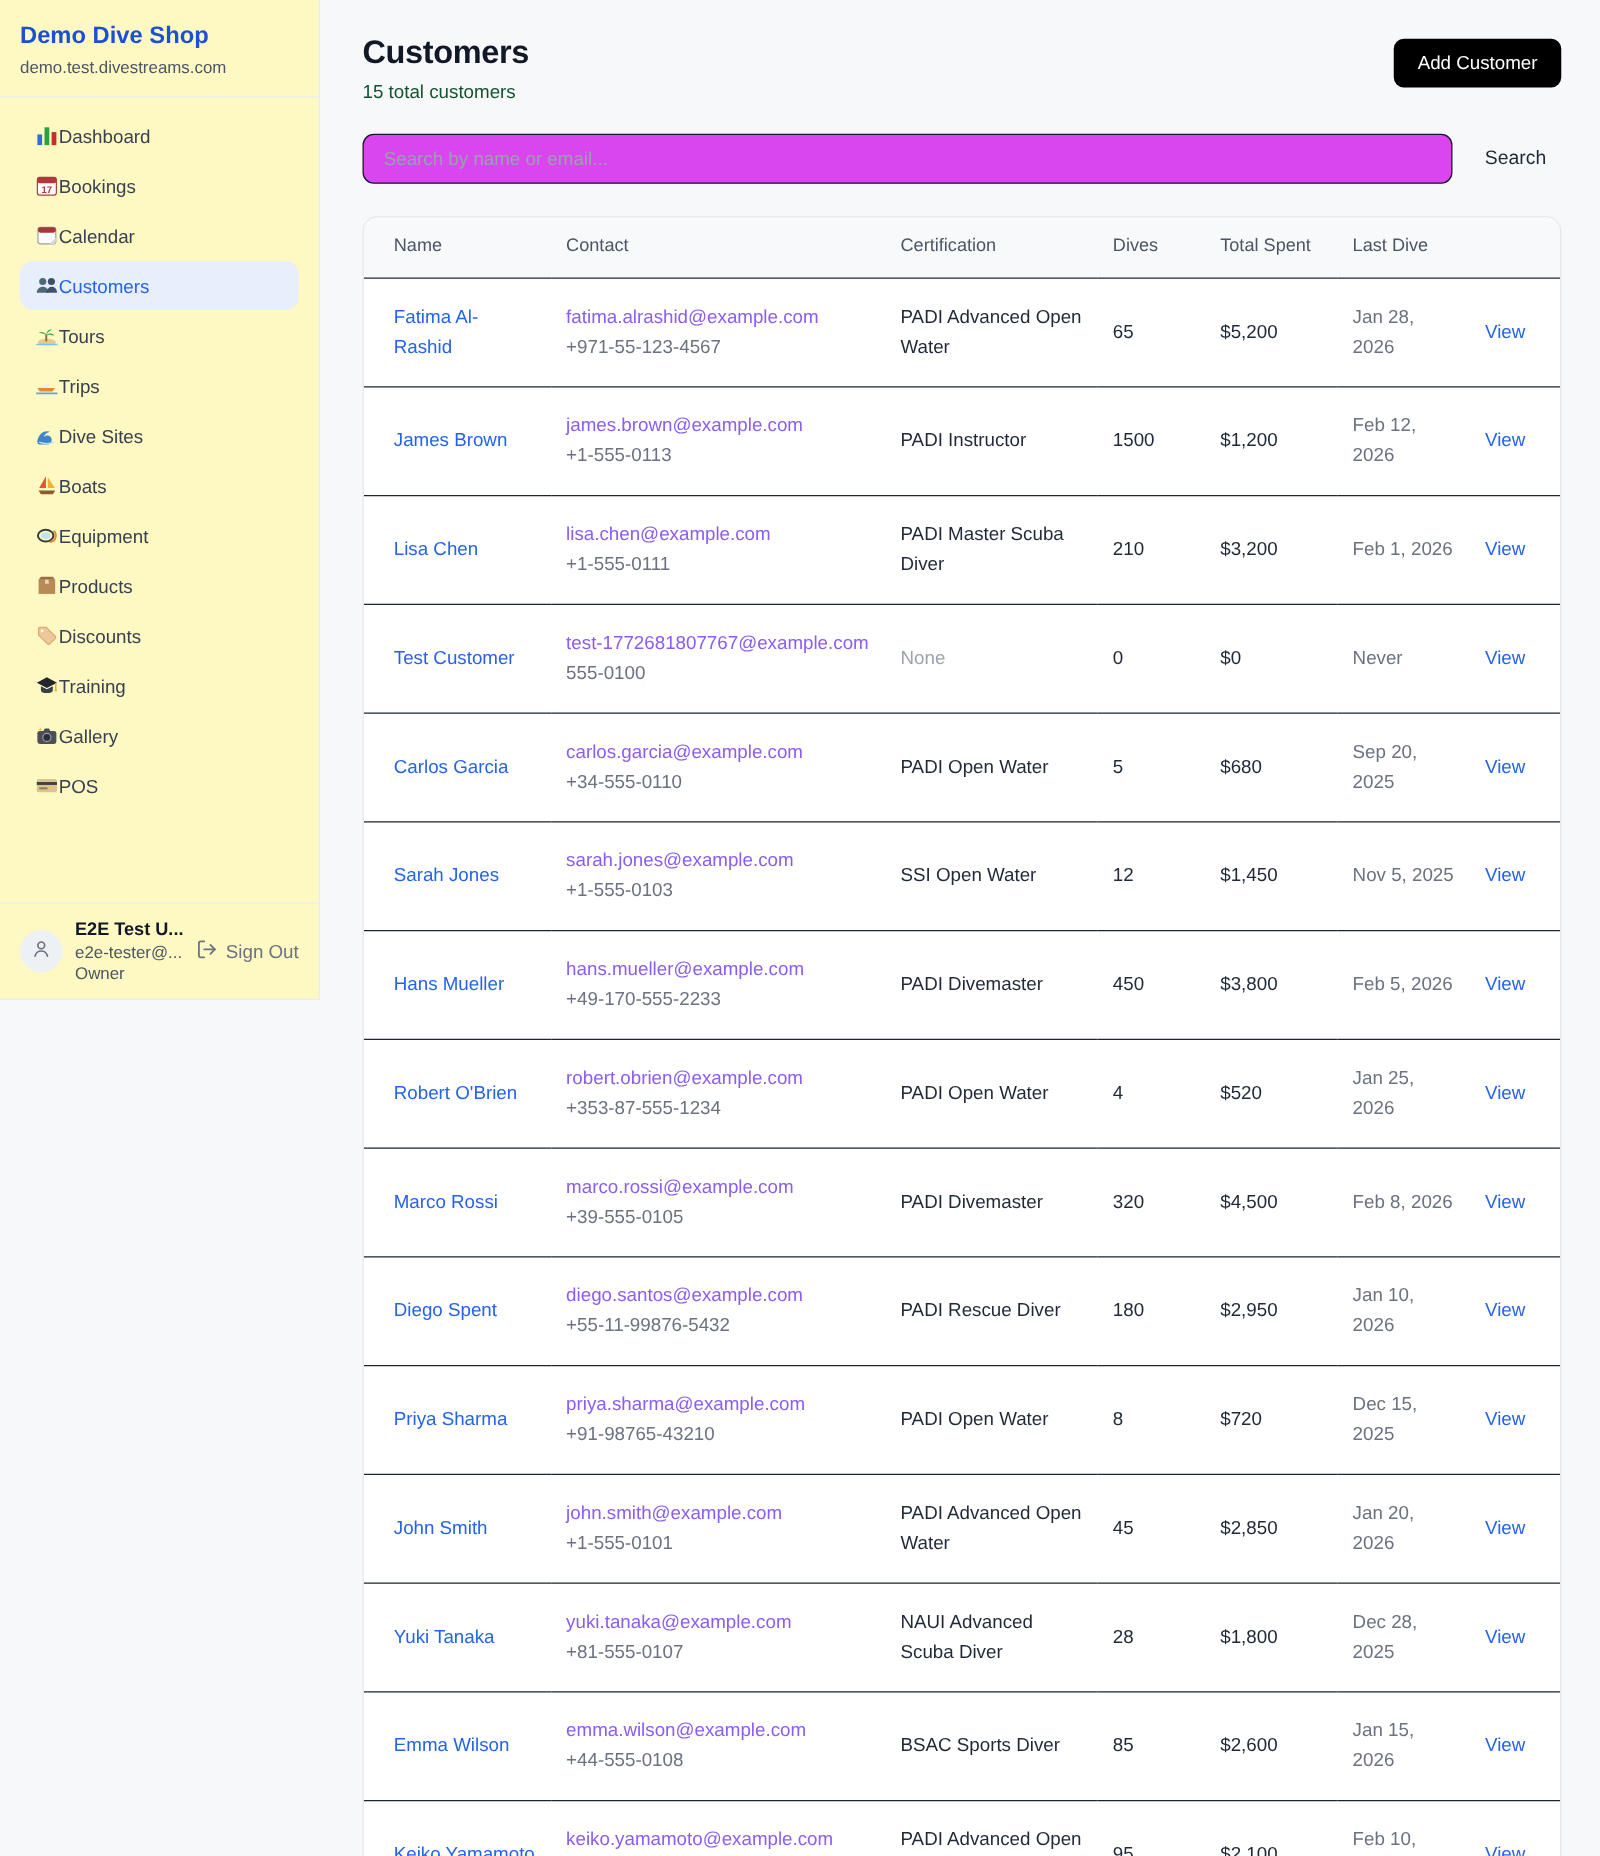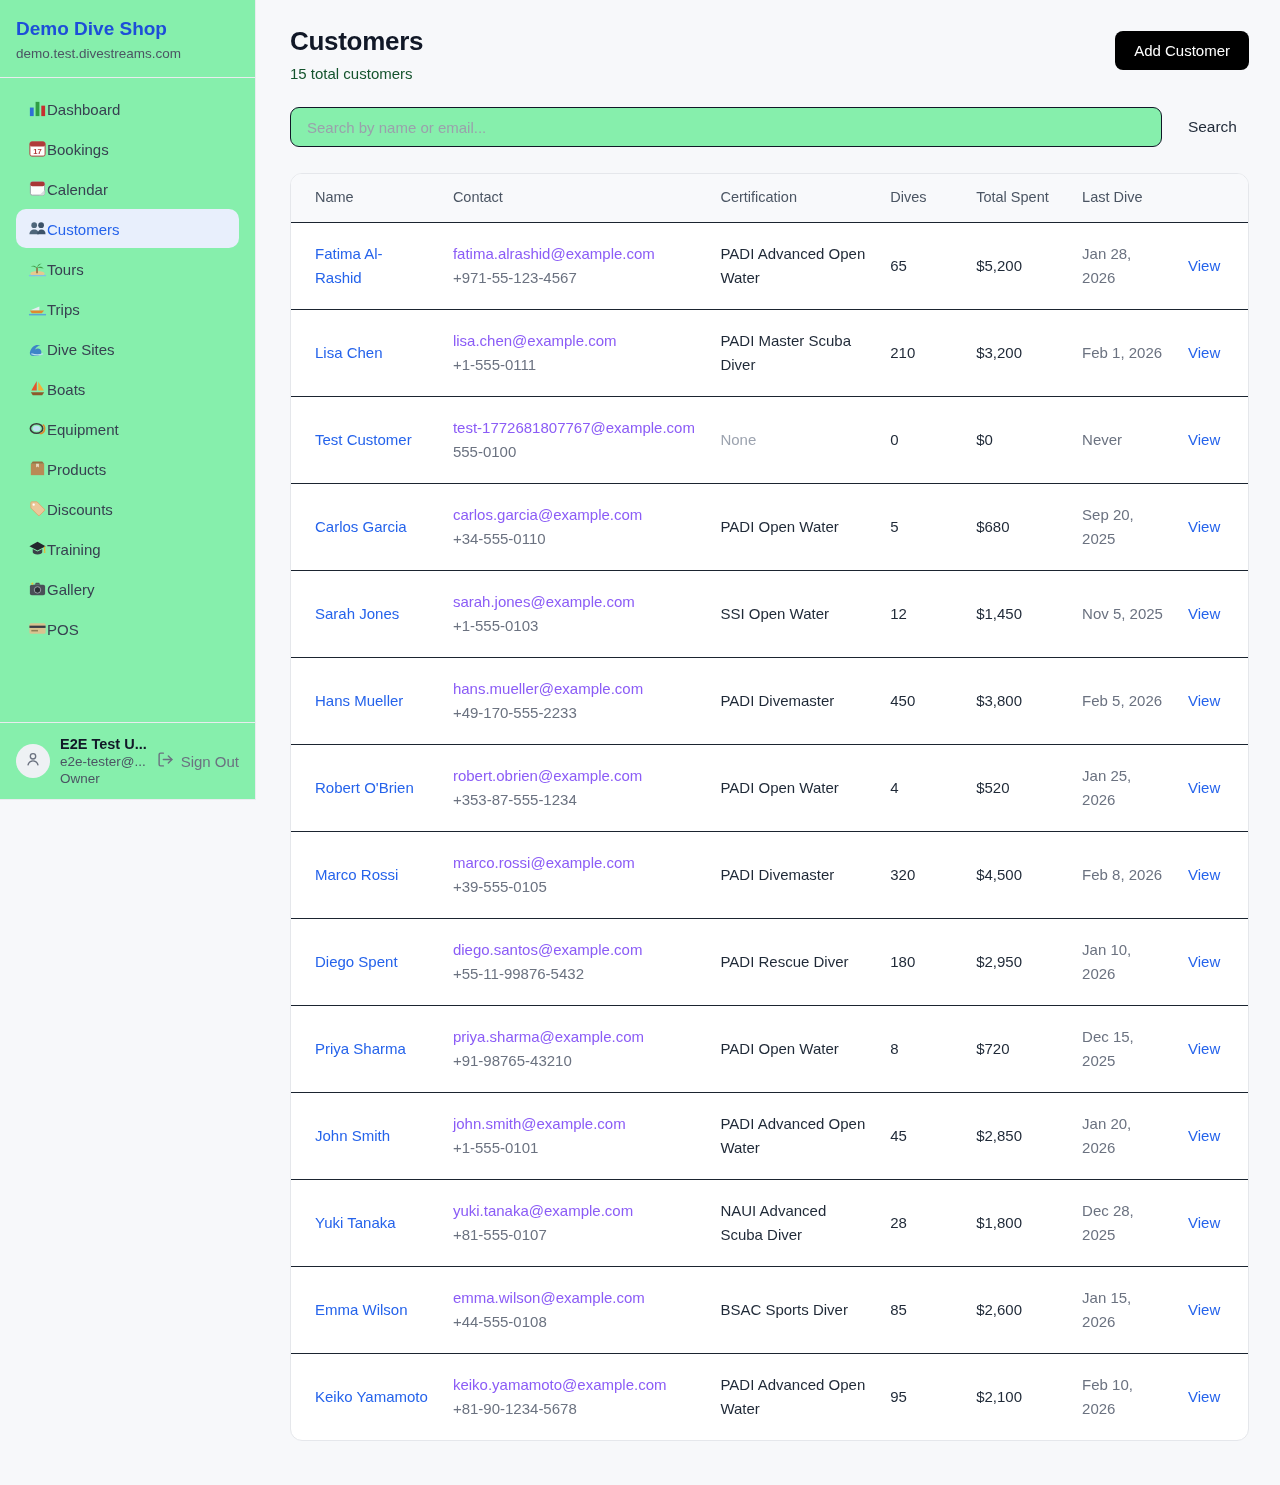--- a/index.html
+++ b/index.html
@@ -6,21 +6,21 @@
   html,body { width:1280px; min-height:1485px; }
   body {
     background:#f7f8fa;
     font-family:"Liberation Sans", sans-serif;
     color:#1f2937;
   }
   
   .sidebar {
     position:absolute; left:0; top:0;
     width:256px; height:800px;
-    background:#86efac;
+    background:#fef9c3;
     border-right:1px solid #e9ecef;
     border-bottom:1px solid #e9ecef;
     display:flex; flex-direction:column;
   }
   .sidebar-header { padding:18px 16px 16px 16px; border-bottom:1px solid #e9ecef; }
   .shop-name { color:#1d4ed8; font-size:19px; font-weight:bold; }
   .shop-domain { color:#4b5563; font-size:13.5px; margin-top:6px; }
   .nav { list-style:none; padding:10px 0 0 0; }
   .nav-item {
     display:flex; align-items:flex-end; 
@@ -58,21 +58,21 @@
     background:#000000; color:#ffffff; border:none;
     font-family:inherit; font-size:15px; font-weight:500;
     padding:11px 19px; border-radius:8px; cursor:pointer;
     margin-top:5px;
   }
   .search-row { display:flex; align-items:center; margin-top:25px; }
   .search-input {
     flex:1; height:40px;
     border:1.5px solid #111827; border-radius:9px;
     padding:0 16px; font-family:inherit; font-size:15px; color:#1f2937;
-    background:#86efac; outline:none;
+    background:#d946ef; outline:none;
   }
   .search-input::placeholder { color:#9aa1ab; }
   .search-btn {
     background:none; border:none; font-family:inherit;
     font-size:15.5px; color:#1f2937; cursor:pointer;
     padding:0 0 0 0; margin-left:26px; margin-right:12px;
   }
   
   .table-card {
     margin-top:26px; background:#ffffff;
@@ -331,20 +331,32 @@
       <div class="email">fatima.alrashid@example.com</div>
       <div class="phone">+971-55-123-4567</div>
     </td>
     <td><span class="cert">PADI Advanced Open Water</span></td>
     <td><span class="dives">65</span></td>
     <td><span class="total">$5,200</span></td>
     <td class="col-lastdive"><span class="lastdive">Jan 28, 2026</span></td>
     <td><a class="view-link">View</a></td>
   </tr>
 
+  <tr class="customer-row">
+    <td><a class="name-link">James Brown</a></td>
+    <td>
+      <div class="email">james.brown@example.com</div>
+      <div class="phone">+1-555-0113</div>
+    </td>
+    <td><span class="cert">PADI Instructor</span></td>
+    <td><span class="dives">1500</span></td>
+    <td><span class="total">$1,200</span></td>
+    <td class="col-lastdive"><span class="lastdive">Feb 12, 2026</span></td>
+    <td><a class="view-link">View</a></td>
+  </tr>
 
   <tr class="customer-row">
     <td><a class="name-link">Lisa Chen</a></td>
     <td>
       <div class="email">lisa.chen@example.com</div>
       <div class="phone">+1-555-0111</div>
     </td>
     <td><span class="cert">PADI Master Scuba Diver</span></td>
     <td><span class="dives">210</span></td>
     <td><span class="total">$3,200</span></td>

